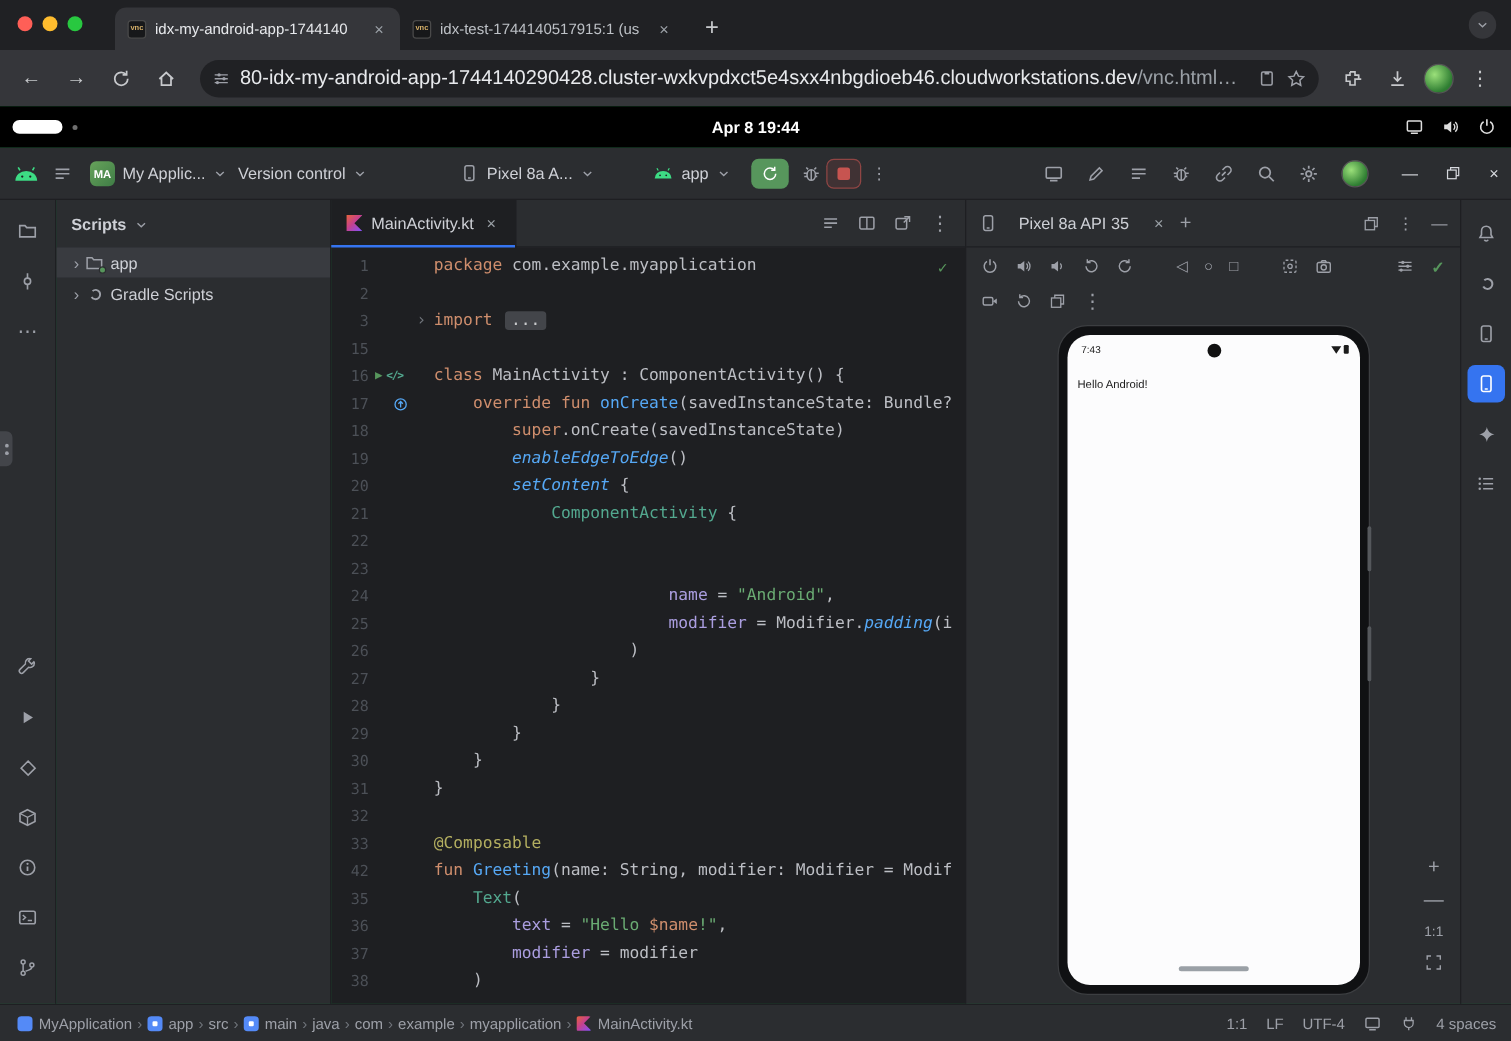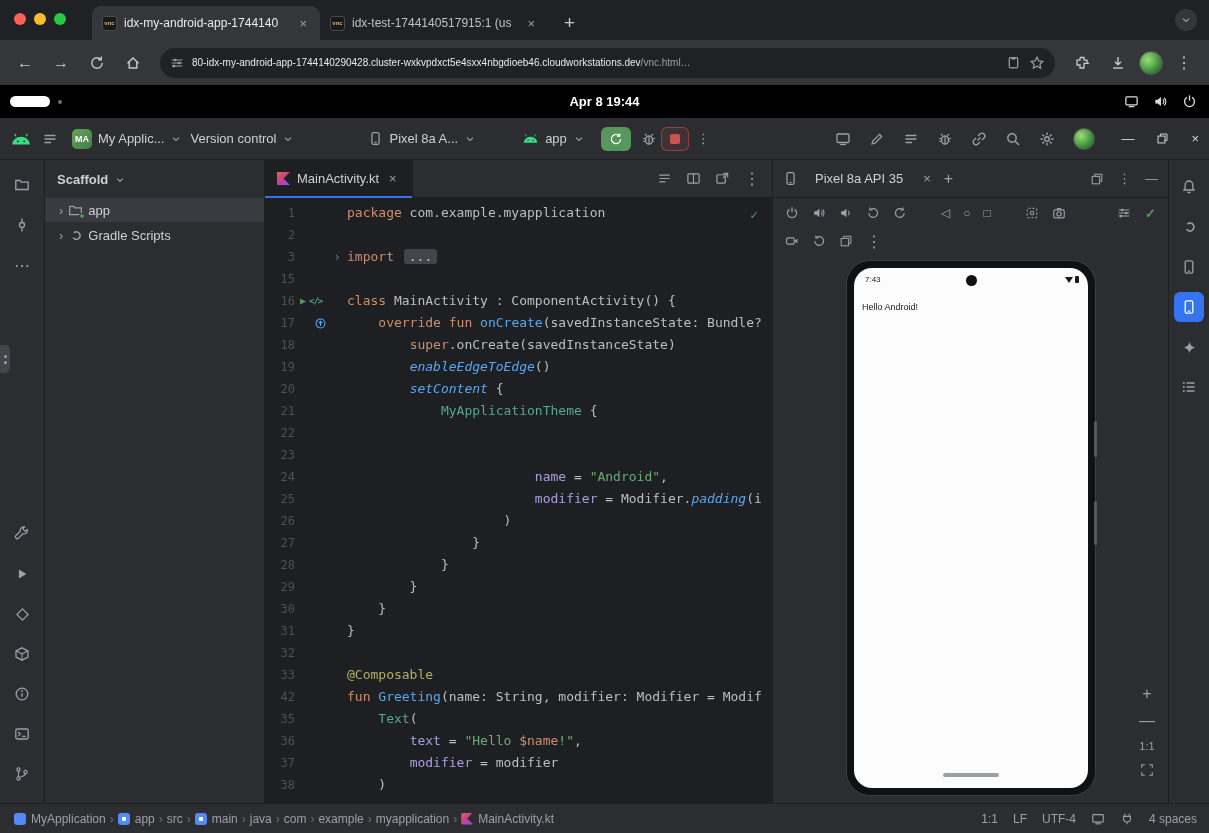--- a/index.html
+++ b/index.html
@@ -20,21 +20,21 @@
   .favicon{width:15px;height:15px;border-radius:3px;background:#17181a;border:1px solid #4a4a4a;
     display:flex;align-items:center;justify-content:center;font-size:6px;color:#d8b26a;font-weight:bold;letter-spacing:0}
   .tclose{font-size:13px;color:#9aa0a6;line-height:1;padding:1px 3px;border-radius:50%}
   .newtab{font-size:19px;color:#c7c9cc;margin:0 0 6px 10px;padding:0 6px}
   .tabsearch{position:absolute;right:12px;top:9px;width:22px;height:22px;border-radius:50%;
     background:#35363a;display:flex;align-items:center;justify-content:center;color:#c7c9cc}
   .navbar{height:45px;background:#35363a;display:flex;align-items:center;padding:0 10px;gap:6px;flex:0 0 auto}
   .navbtn{width:30px;height:30px;display:flex;align-items:center;justify-content:center;color:#c7c9cc;font-size:16px;border-radius:50%}
   .urlbar{flex:1;height:30px;background:#202124;border-radius:15px;display:flex;align-items:center;
     padding:0 10px;gap:8px;margin:0 6px;min-width:0}
-  .urltext{flex:1;font-size:10px;color:#e8eaed;white-space:nowrap;overflow:hidden}
+  .urltext{flex:1;font-size:16px;color:#e8eaed;white-space:nowrap;overflow:hidden}
   .urltext .path{color:#9aa0a6}
   .avatar{width:24px;height:24px;border-radius:50%;background:radial-gradient(circle at 35% 35%,#9be07a,#2e7d32 70%);border:1px solid #555}
   
   .vncbar{height:33px;background:#000;position:relative;flex:0 0 auto}
   .pill{position:absolute;left:10px;top:11px;width:40px;height:11px;background:#fff;border-radius:6px}
   .pilldot{position:absolute;left:58px;top:15px;width:4px;height:4px;border-radius:50%;background:#6f6f6f}
   .vclock{position:absolute;left:0;right:0;top:0;height:33px;display:flex;align-items:center;justify-content:center;
     color:#fff;font-size:13px;font-weight:bold}
   .vncicons{position:absolute;right:12px;top:0;height:33px;display:flex;align-items:center;gap:14px;color:#ddd}
   
@@ -571,21 +571,21 @@
         </span>
       <span class="slot" style="margin-bottom:0">
           <svg width="16" height="16">
             <use href="#i-branch"></use>
           </svg>
         </span>
     </div>
 
     <div class="ppanel">
       <div class="phead">
-        <span>Scaffold</span>
+        <span>Scripts</span>
         <svg class="ic" width="12" height="12">
             <use href="#i-chev"></use>
           </svg>
       </div>
       <div class="trow sel">
         <span class="tchev">›</span>
         <span class="folder-wrap ic">
             <svg width="15" height="15">
               <use href="#i-folder"></use>
             </svg>
@@ -638,21 +638,21 @@
             <div class="cl"><span class="ln">3</span><span class="gi fold"><span class="fold-ch">›</span></span><span class="ct"><span class="tk-kw">import</span><span class="tk-d"> </span><span class="tk-fb">...</span></span></div>
             <div class="cl"><span class="ln">15</span><span class="gi"></span><span class="ct"></span></div>
             <div class="cl"><span class="ln">16</span><span class="gi run"><span class="run-tri">▶</span><span class="ctag">&lt;/&gt;</span></span><span class="ct"><span class="tk-kw">class</span><span class="tk-d"> MainActivity : ComponentActivity() {</span></span></div>
             <div class="cl"><span class="ln">17</span><span class="gi ovr"><span class="ic ovr-ic"><svg width="13" height="13" viewBox="0 0 16 16">
                     <circle cx="8" cy="8" r="5.5" fill="none" stroke="currentColor" stroke-width="1.3"></circle>
                     <path d="M8 11V5.5M5.8 7.4 8 5.2l2.2 2.2" fill="none" stroke="currentColor" stroke-width="1.3"></path>
                   </svg></span></span><span class="ct"><span class="tk-d">    </span><span class="tk-kw">override</span><span class="tk-d"> </span><span class="tk-kw">fun</span><span class="tk-fn"> onCreate</span><span class="tk-d">(savedInstanceState: Bundle?</span></span></div>
             <div class="cl"><span class="ln">18</span><span class="gi"></span><span class="ct"><span class="tk-d">        </span><span class="tk-kw">super</span><span class="tk-d">.onCreate(savedInstanceState)</span></span></div>
             <div class="cl"><span class="ln">19</span><span class="gi"></span><span class="ct"><span class="tk-d">        </span><span class="tk-ex">enableEdgeToEdge</span><span class="tk-d">()</span></span></div>
             <div class="cl"><span class="ln">20</span><span class="gi"></span><span class="ct"><span class="tk-d">        </span><span class="tk-ex">setContent</span><span class="tk-d"> {</span></span></div>
-            <div class="cl"><span class="ln">21</span><span class="gi"></span><span class="ct"><span class="tk-d">            </span><span class="tk-cp">MyApplicationTheme</span><span class="tk-d"> {</span></span></div>
+            <div class="cl"><span class="ln">21</span><span class="gi"></span><span class="ct"><span class="tk-d">            </span><span class="tk-cp">ComponentActivity</span><span class="tk-d"> {</span></span></div>
             <div class="cl"><span class="ln">22</span><span class="gi"></span></div>
             <div class="cl"><span class="ln">23</span><span class="gi"></span></div>
             <div class="cl"><span class="ln">24</span><span class="gi"></span><span class="ct"><span class="tk-d">                        </span><span class="tk-np">name</span><span class="tk-d"> = </span><span class="tk-st">"Android"</span><span class="tk-d">,</span></span></div>
             <div class="cl"><span class="ln">25</span><span class="gi"></span><span class="ct"><span class="tk-d">                        </span><span class="tk-np">modifier</span><span class="tk-d"> = Modifier.</span><span class="tk-ex">padding</span><span class="tk-d">(i</span></span></div>
             <div class="cl"><span class="ln">26</span><span class="gi"></span><span class="ct"><span class="tk-d">                    )</span></span></div>
             <div class="cl"><span class="ln">27</span><span class="gi"></span><span class="ct"><span class="tk-d">                }</span></span></div>
             <div class="cl"><span class="ln">28</span><span class="gi"></span><span class="ct"><span class="tk-d">            }</span></span></div>
             <div class="cl"><span class="ln">29</span><span class="gi"></span><span class="ct"><span class="tk-d">        }</span></span></div>
             <div class="cl"><span class="ln">30</span><span class="gi"></span><span class="ct"><span class="tk-d">    }</span></span></div>
             <div class="cl"><span class="ln">31</span><span class="gi"></span><span class="ct"><span class="tk-d">}</span></span></div>

